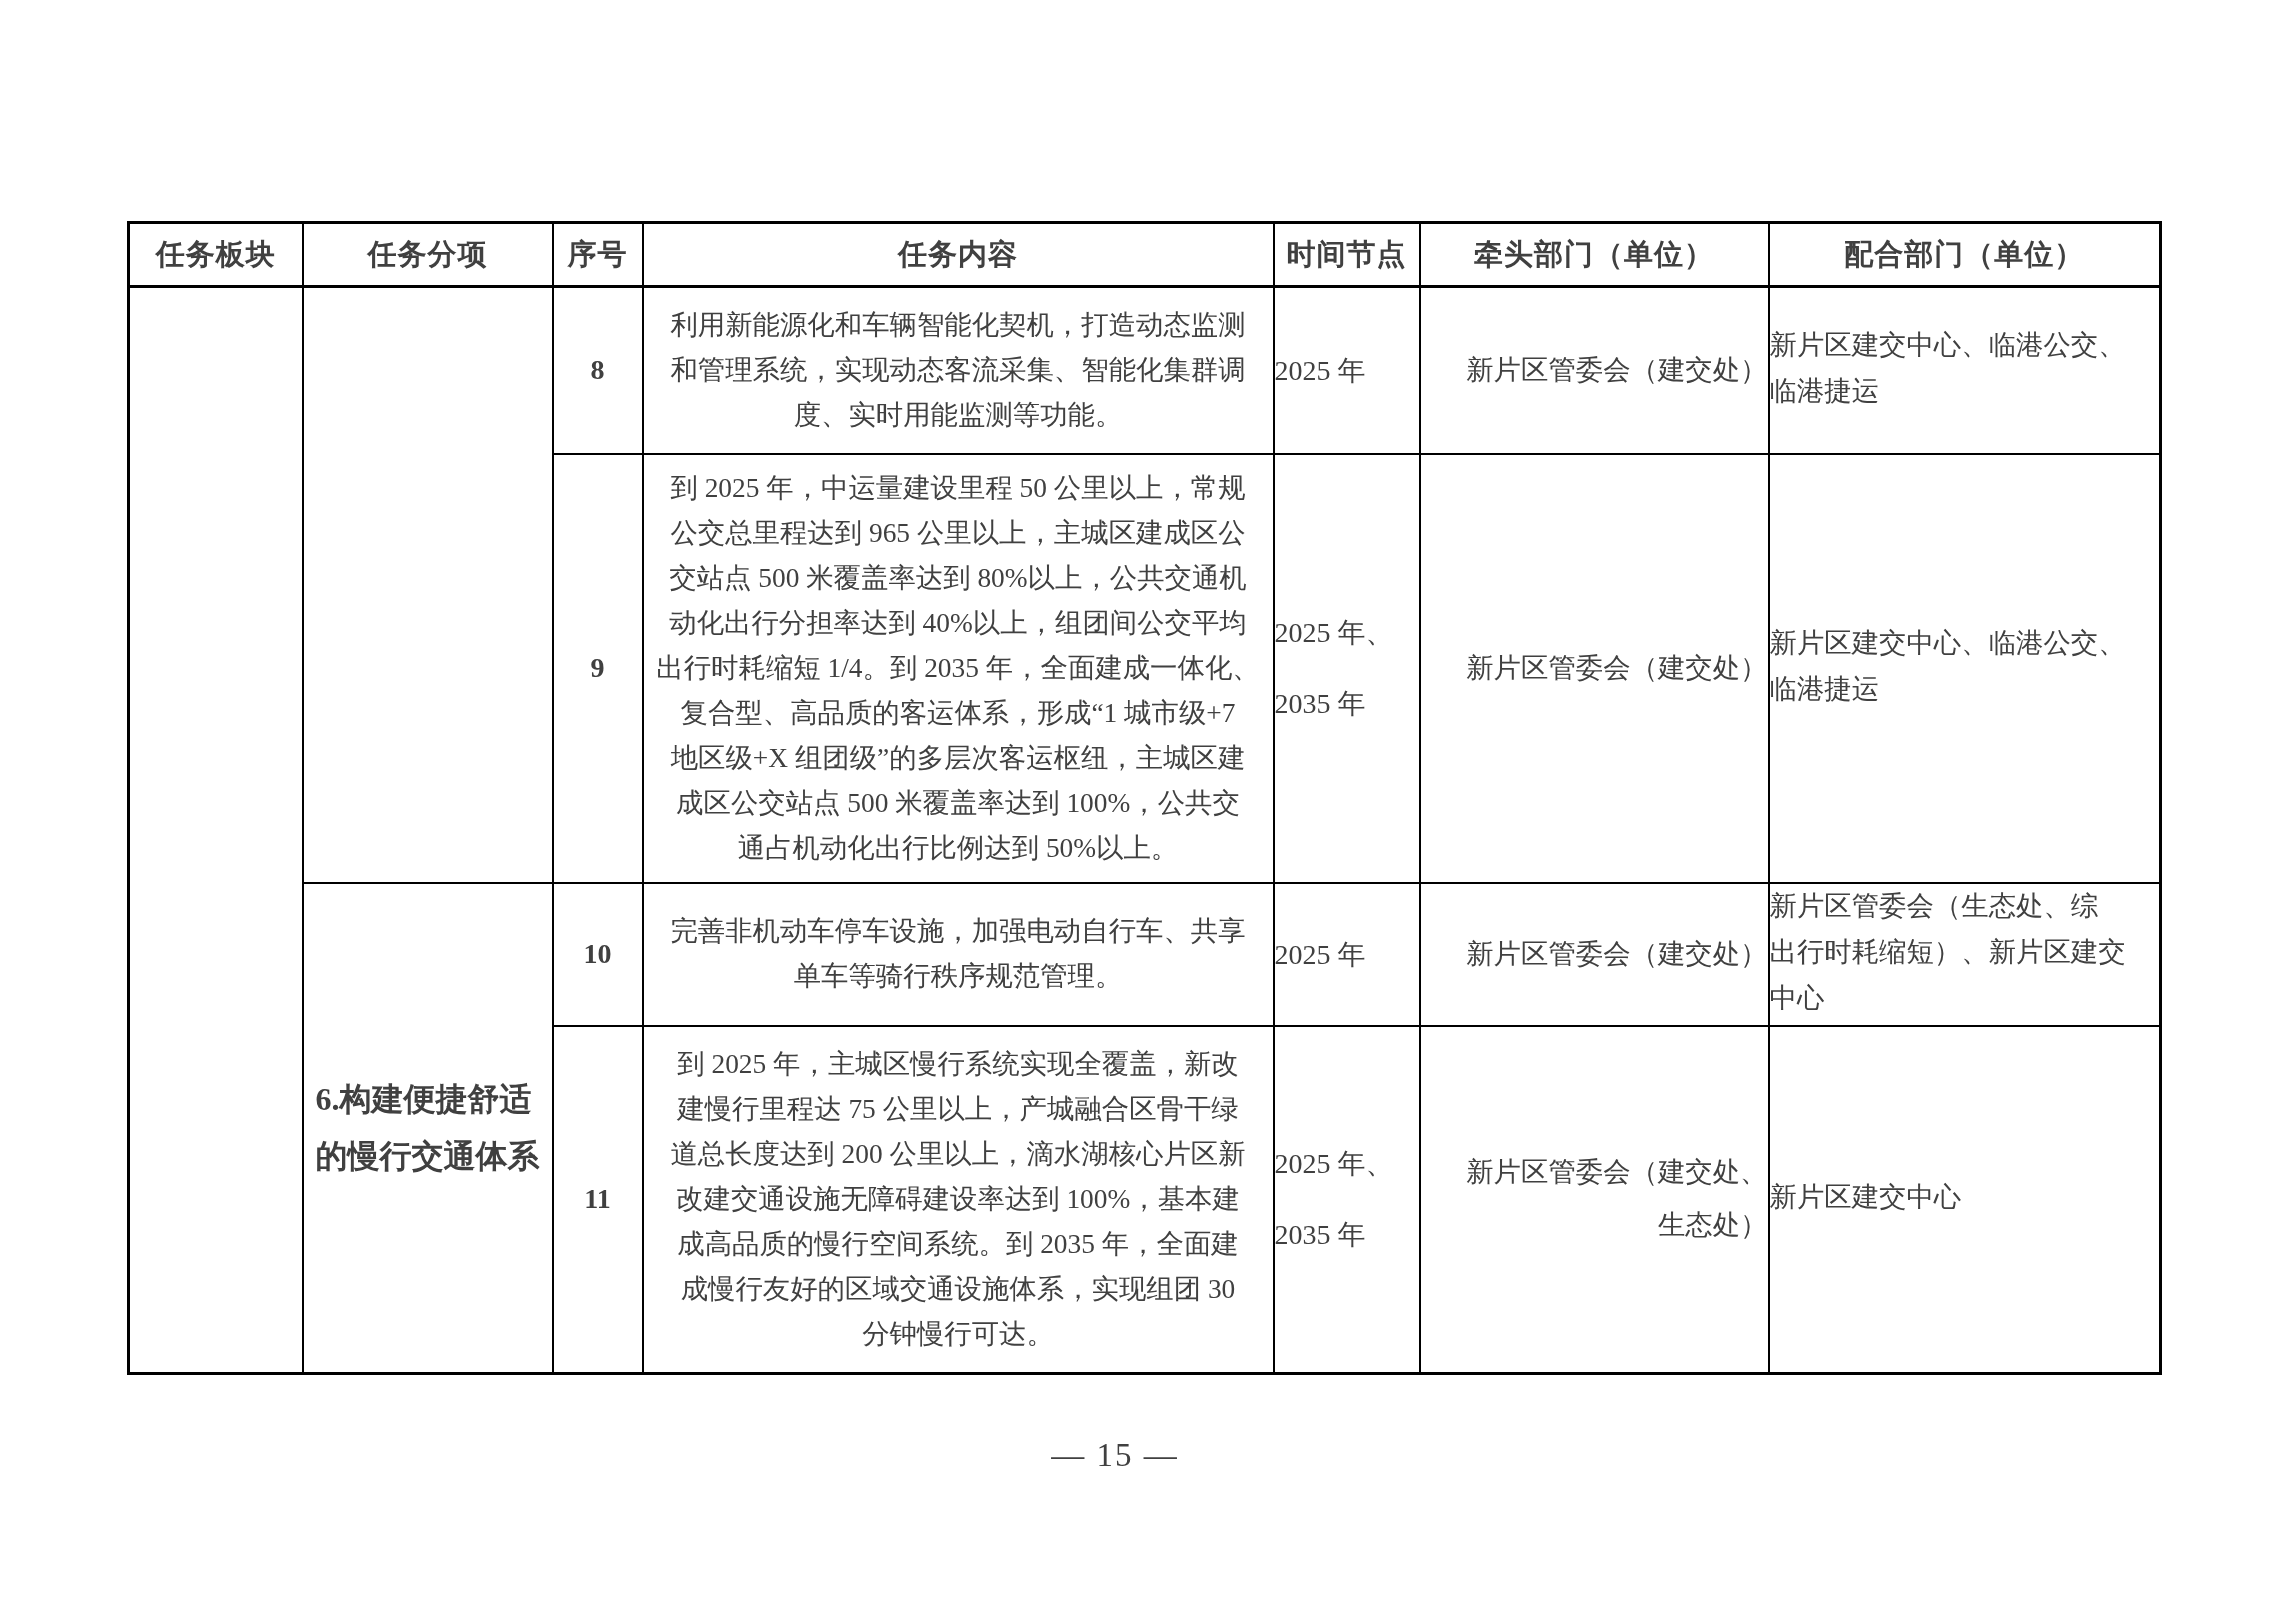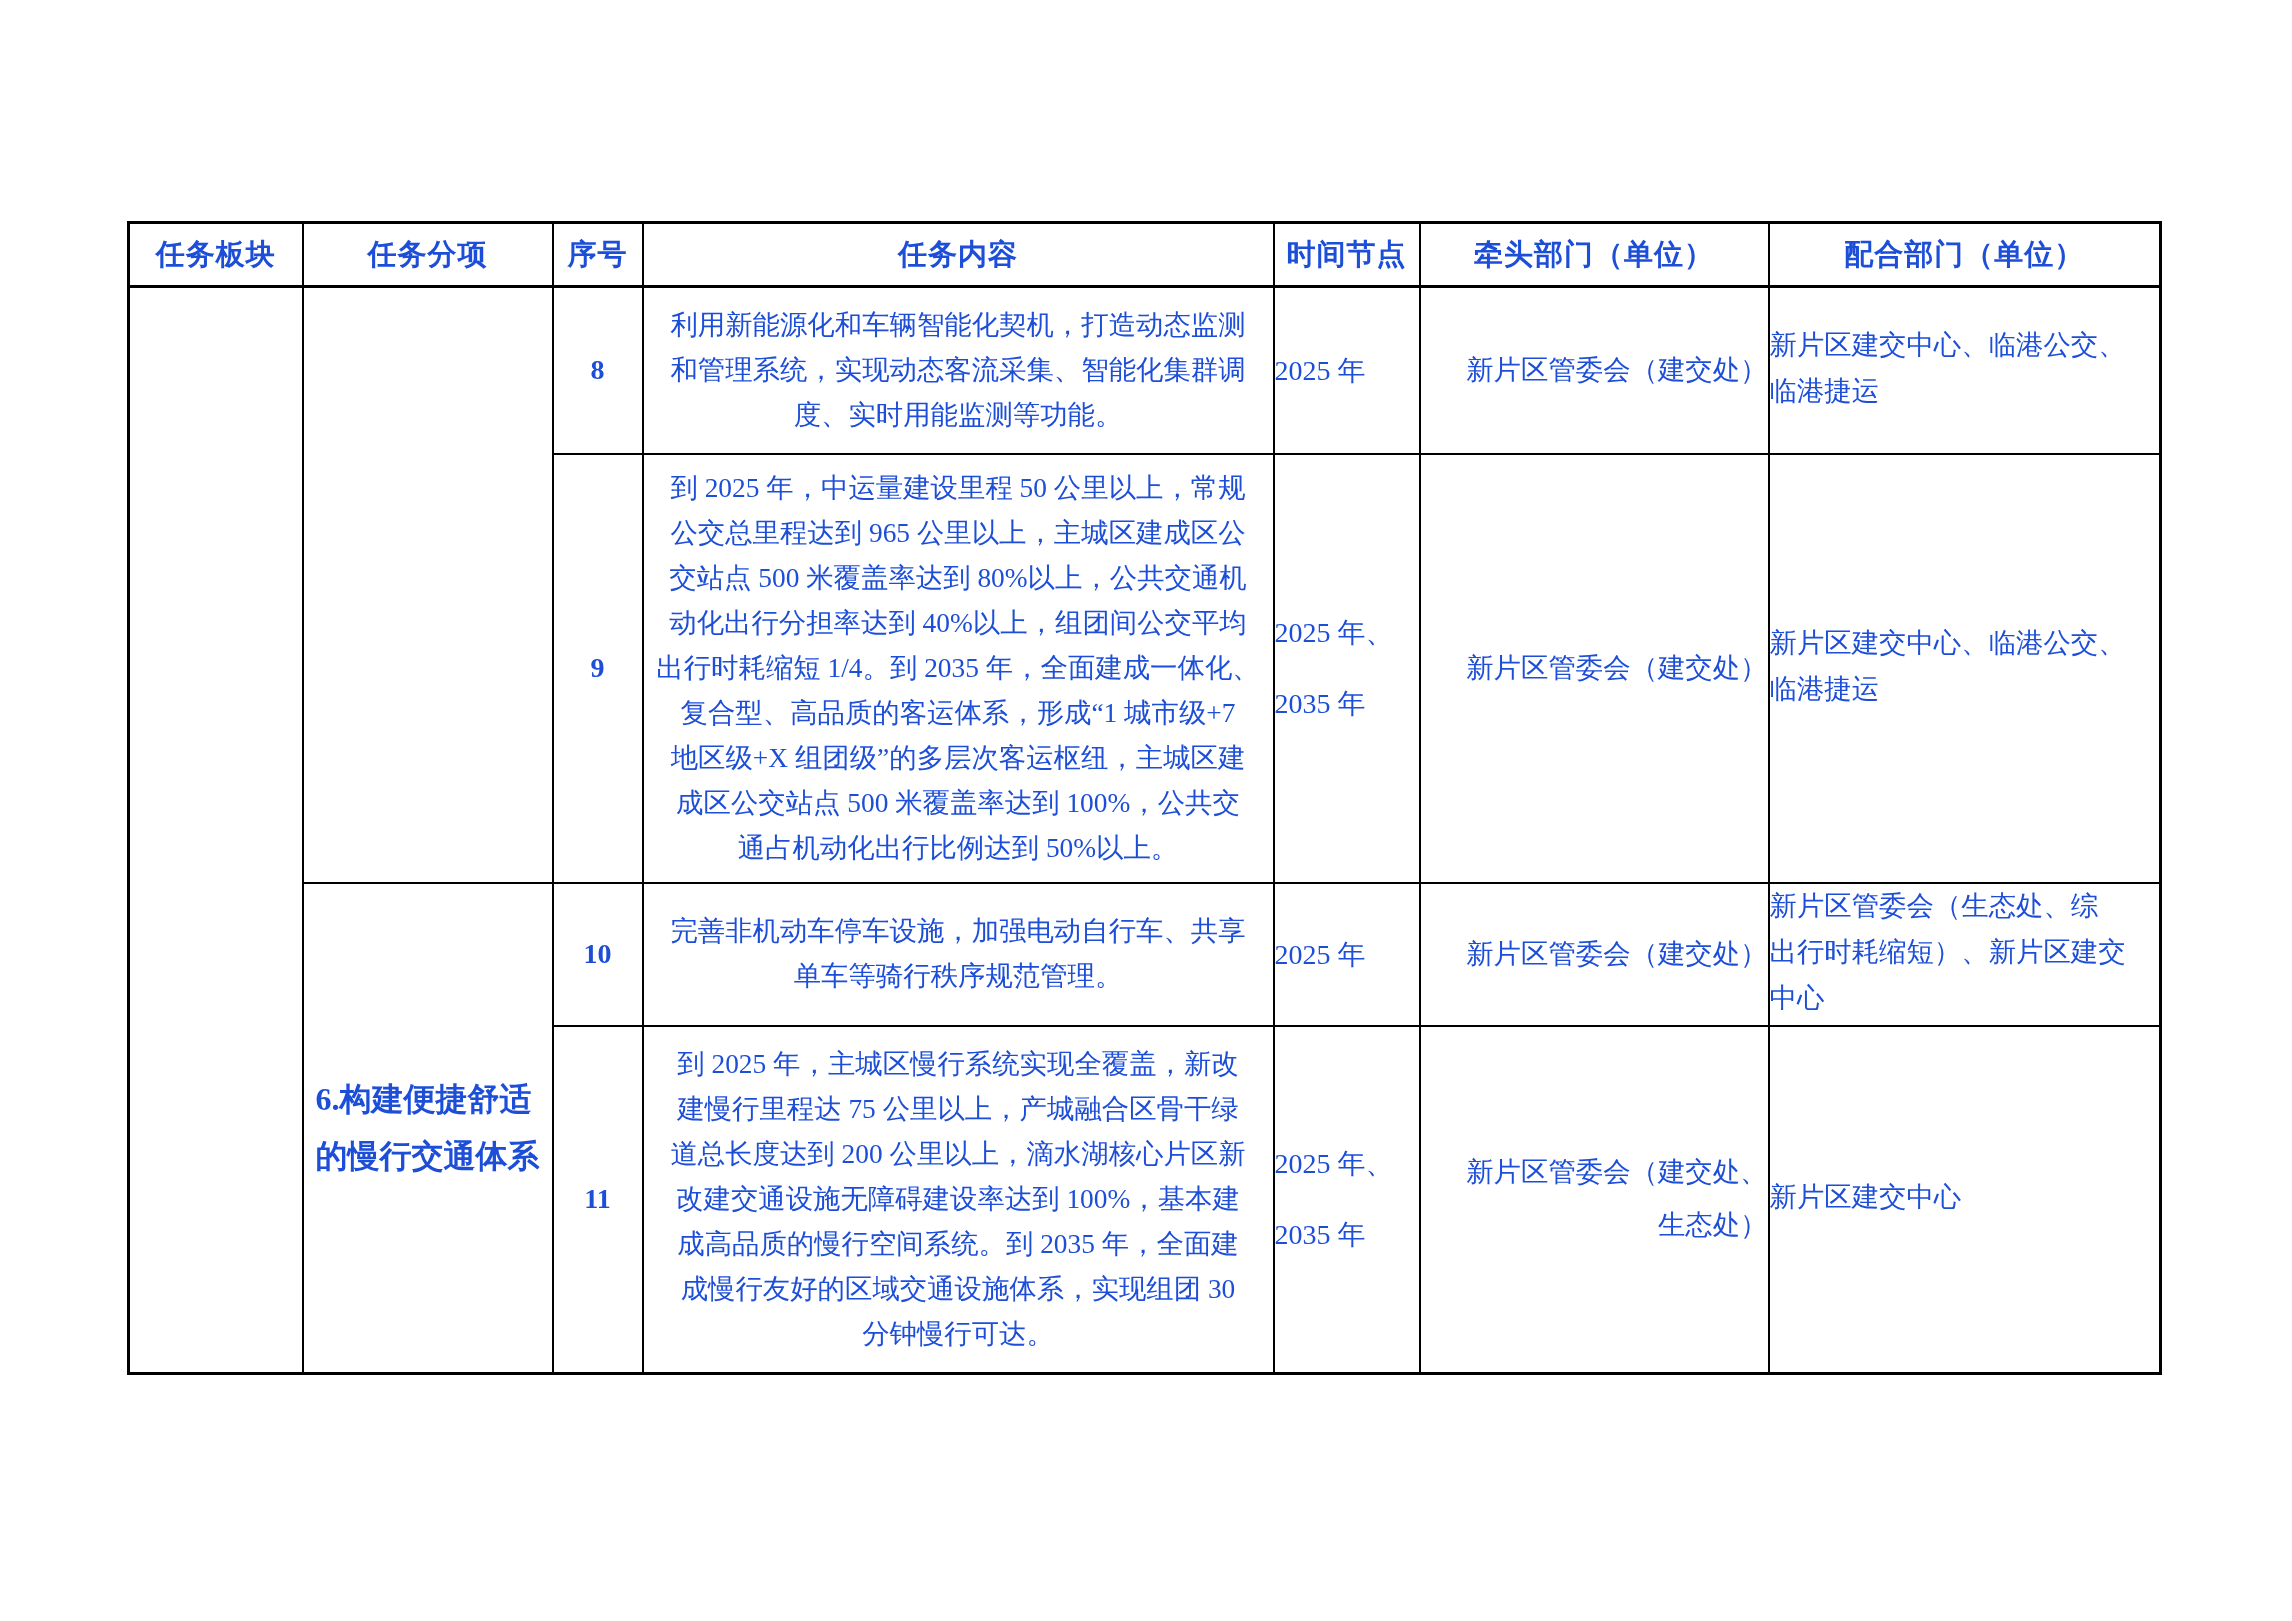--- a/index.html
+++ b/index.html
@@ -2,21 +2,21 @@
 <html><head>
 <meta charset="utf-8">
 <style>
   html,body{margin:0;padding:0;background:#ffffff;}
   .page{
     position:relative;
     width:2293px;
     height:1621px;
     background:#ffffff;
     font-family:"Liberation Serif","DejaVu Serif",serif;
-    color:#1d4ed8;
+    color:#404040;
     overflow:hidden;
   }
   table.doc-table{
     position:absolute;
     left:127px;
     top:221px;
     width:2033px;
     border-collapse:collapse;
     table-layout:fixed;
     border:3.9px solid #000;
@@ -178,15 +178,16 @@
 分钟慢行可达。</td>
         <td class="c-time">2025 年、
 2035 年</td>
         <td class="c-lead">新片区管委会（建交处、
 生态处）</td>
         <td class="c-coop">新片区建交中心</td>
       </tr>
     </tbody>
   </table>
 
+  <div class="page-number">— 15 —</div>
 
 </div>
 
 
 </body></html>

